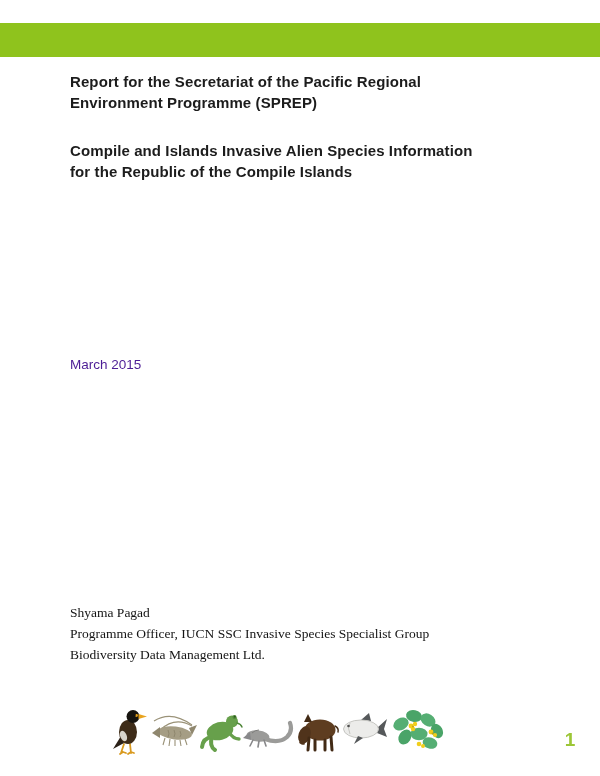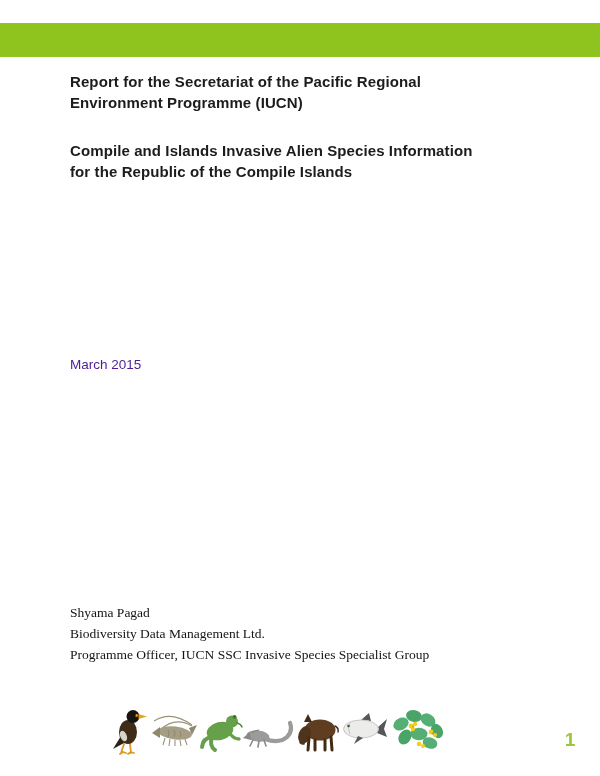--- a/index.html
+++ b/index.html
@@ -73,34 +73,34 @@
 </style>
 </head>
 <body>
 
 <div class="page">
 
   <div class="top-bar"></div>
 
   <div class="title-block title-report">
     <div>Report for the Secretariat of the Pacific Regional</div>
-    <div>Environment Programme (IUCN)</div>
+    <div>Environment Programme (SPREP)</div>
   </div>
 
   <div class="title-block title-subject">
     <div>Compile and Islands Invasive Alien Species Information</div>
     <div>for the Republic of the Compile Islands</div>
   </div>
 
   <div class="date-line">March 2015</div>
 
   <div class="author-block">
     <div>Shyama Pagad</div>
+    <div>Programme Officer, IUCN SSC Invasive Species Specialist Group</div>
     <div>Biodiversity Data Management Ltd.</div>
-    <div>Programme Officer, IUCN SSC Invasive Species Specialist Group</div>
   </div>
 
   <div class="footer-icons">
 
     <svg width="40" height="50" viewBox="0 0 40 50" aria-label="myna bird">
       <path d="M13,38 L10,47 M12,46 l-3,2 M12,46 l3,1" stroke="#D99A1F" stroke-width="1.8" fill="none" stroke-linecap="round"></path>
       <path d="M19,38 L20,47 M20,46 l-3,2 M20,46 l3,1" stroke="#D99A1F" stroke-width="1.8" fill="none" stroke-linecap="round"></path>
       <polygon points="10,30 2,43 13,37" fill="#2B2118"></polygon>
       <ellipse cx="17" cy="26" rx="9" ry="12" fill="#3E2C18"></ellipse>
       <ellipse cx="12.5" cy="30" rx="3.2" ry="5.5" fill="#D9D4CA" transform="rotate(-22 12.5 30)"></ellipse>

